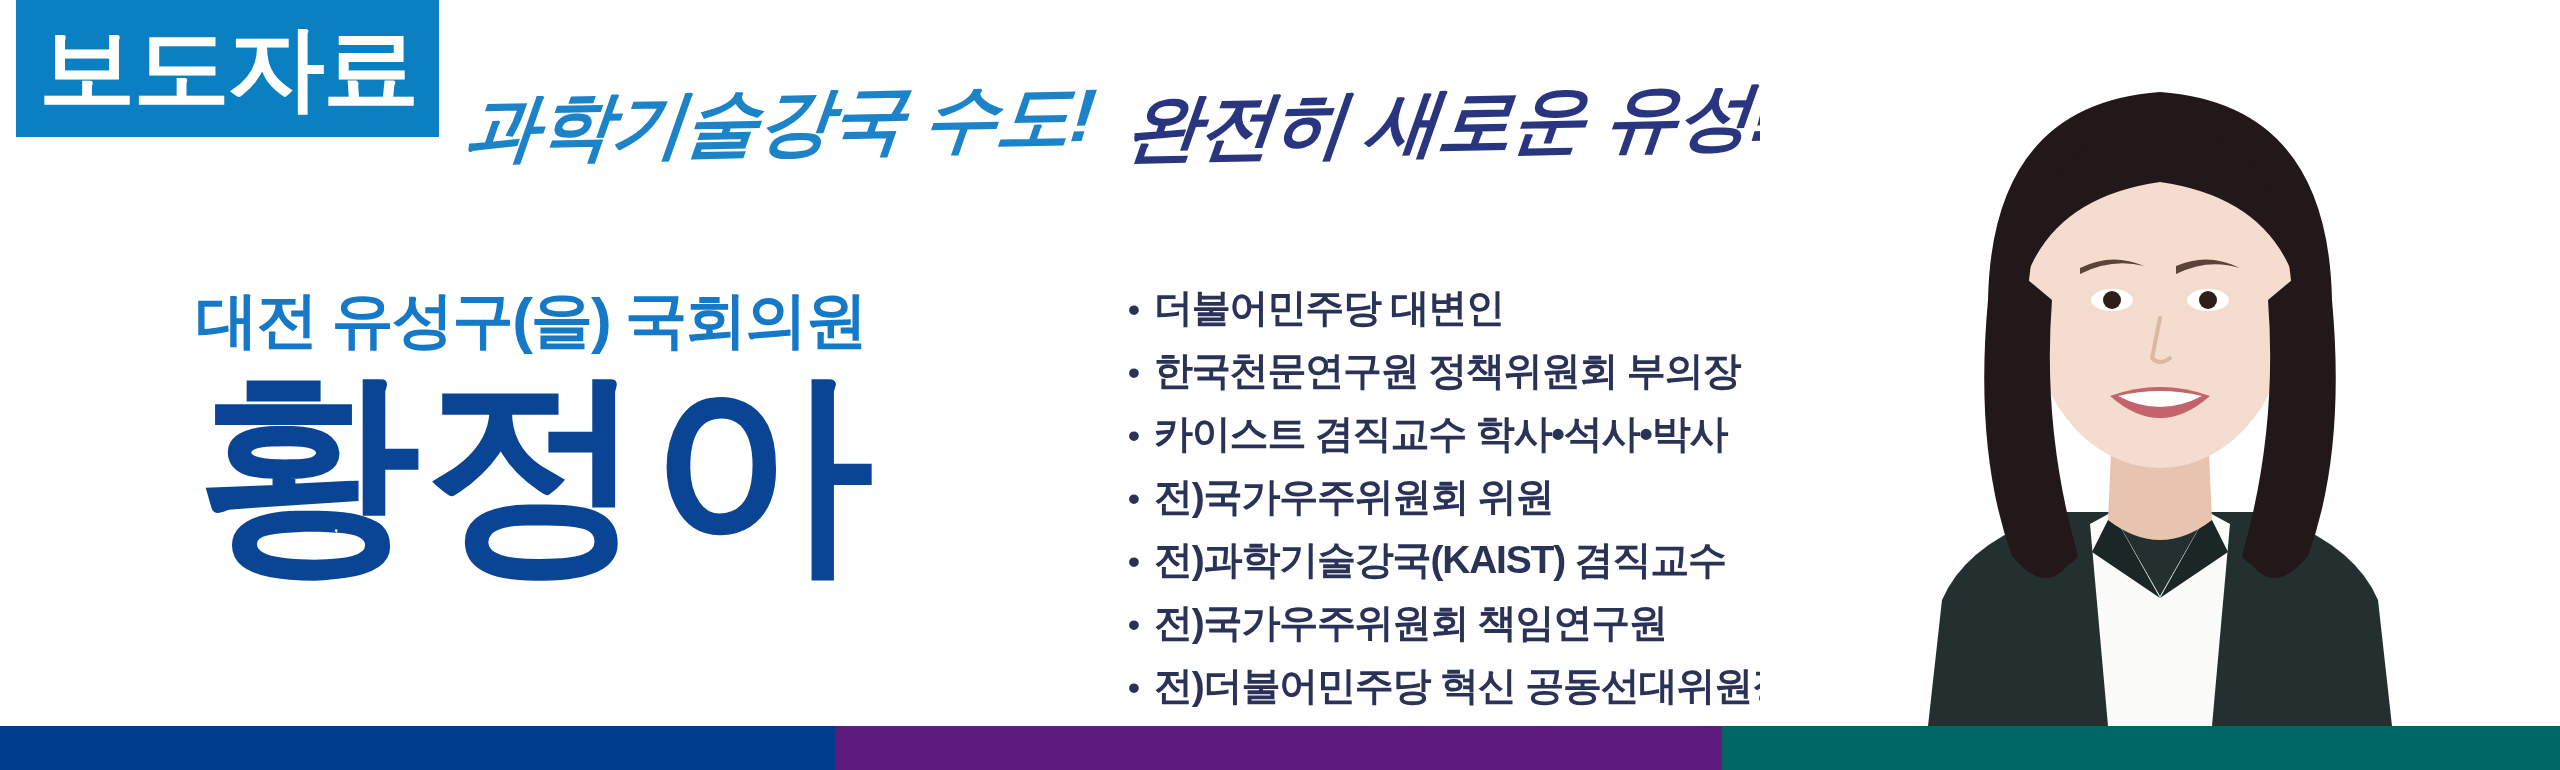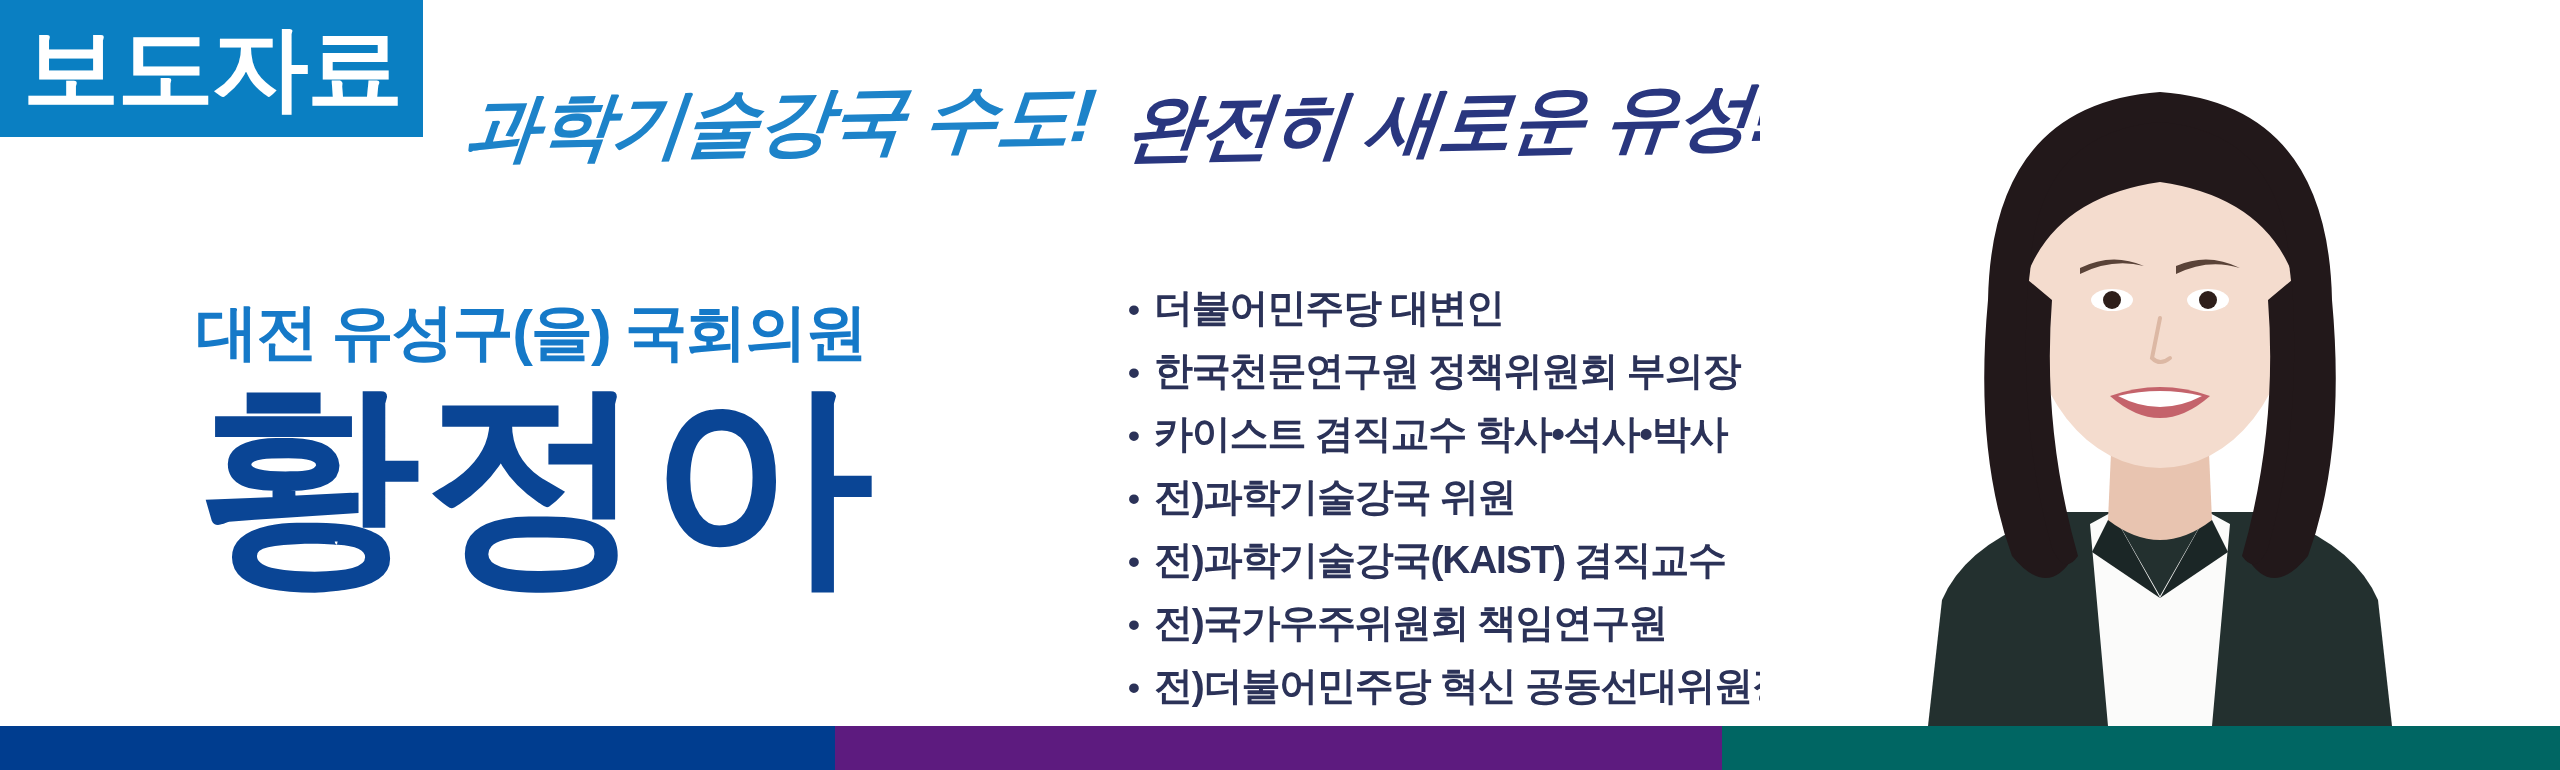--- a/index.html
+++ b/index.html
@@ -16,21 +16,21 @@
     position: relative;
     width: 2560px;
     height: 770px;
     background: #ffffff;
     overflow: hidden;
   }
 
   
   .press-badge {
     position: absolute;
-    left: 0px;
+    left: 16px;
     top: 0px;
     width: 423px;
     height: 137px;
     background: #0a7fc2;
     display: flex;
     align-items: center;
     justify-content: center;
     box-sizing: border-box;
   }
   .press-badge-label {
@@ -90,21 +90,21 @@
     font-weight: 700;
     letter-spacing: -2px;
     display: block;
     transform: scaleX(1.05);
   }
 
   
   .left-block {
     position: absolute;
     left: 196px;
-    top: 300px;
+    top: 288px;
     width: 880px;
   }
   .office-title {
     color: #1579c8;
     font-size: 61px;
     font-weight: 700;
     letter-spacing: -2px;
     line-height: 1.05;
     white-space: nowrap;
     transform: scaleX(1.02);
@@ -215,21 +215,21 @@
     <li class="credential-item">
       <span class="credential-bullet">•</span>
       <span class="credential-text">한국천문연구원 정책위원회 부의장</span>
     </li>
     <li class="credential-item">
       <span class="credential-bullet">•</span>
       <span class="credential-text">카이스트 겸직교수 학사•석사•박사</span>
     </li>
     <li class="credential-item">
       <span class="credential-bullet">•</span>
-      <span class="credential-text">전)과학기술강국 위원</span>
+      <span class="credential-text">전)국가우주위원회 위원</span>
     </li>
     <li class="credential-item">
       <span class="credential-bullet">•</span>
       <span class="credential-text">전)과학기술강국(KAIST) 겸직교수</span>
     </li>
     <li class="credential-item">
       <span class="credential-bullet">•</span>
       <span class="credential-text">전)국가우주위원회 책임연구원</span>
     </li>
     <li class="credential-item">

